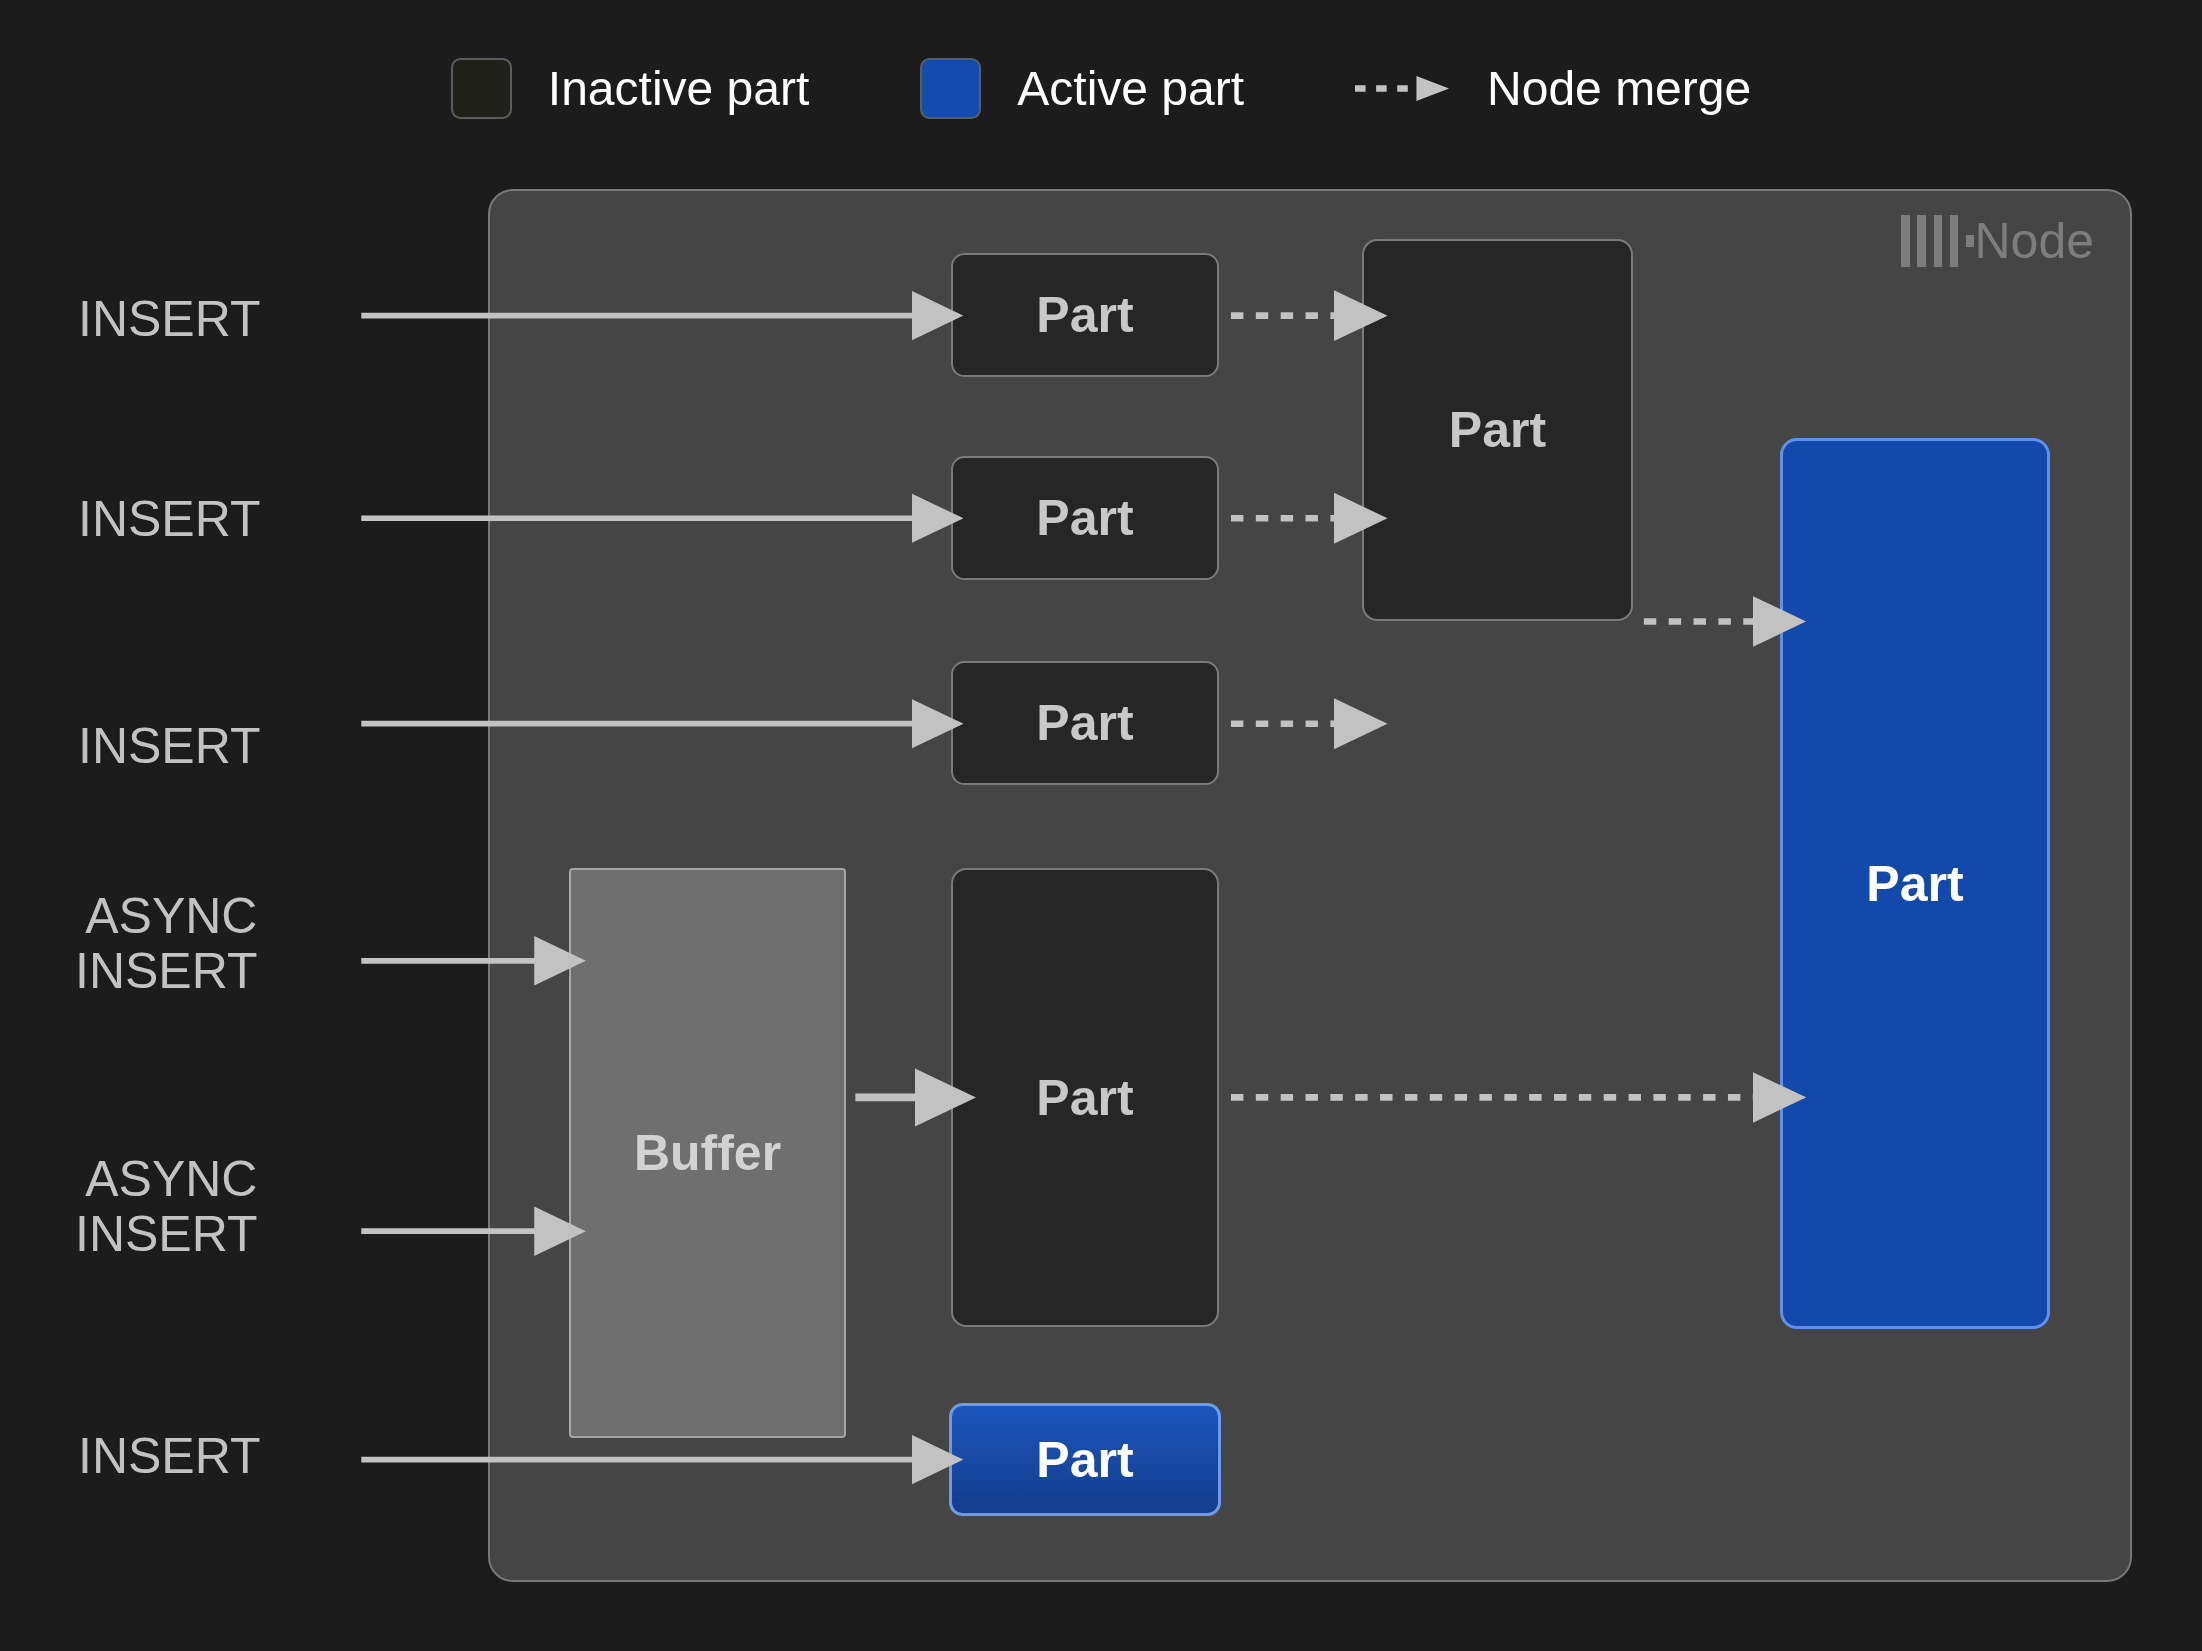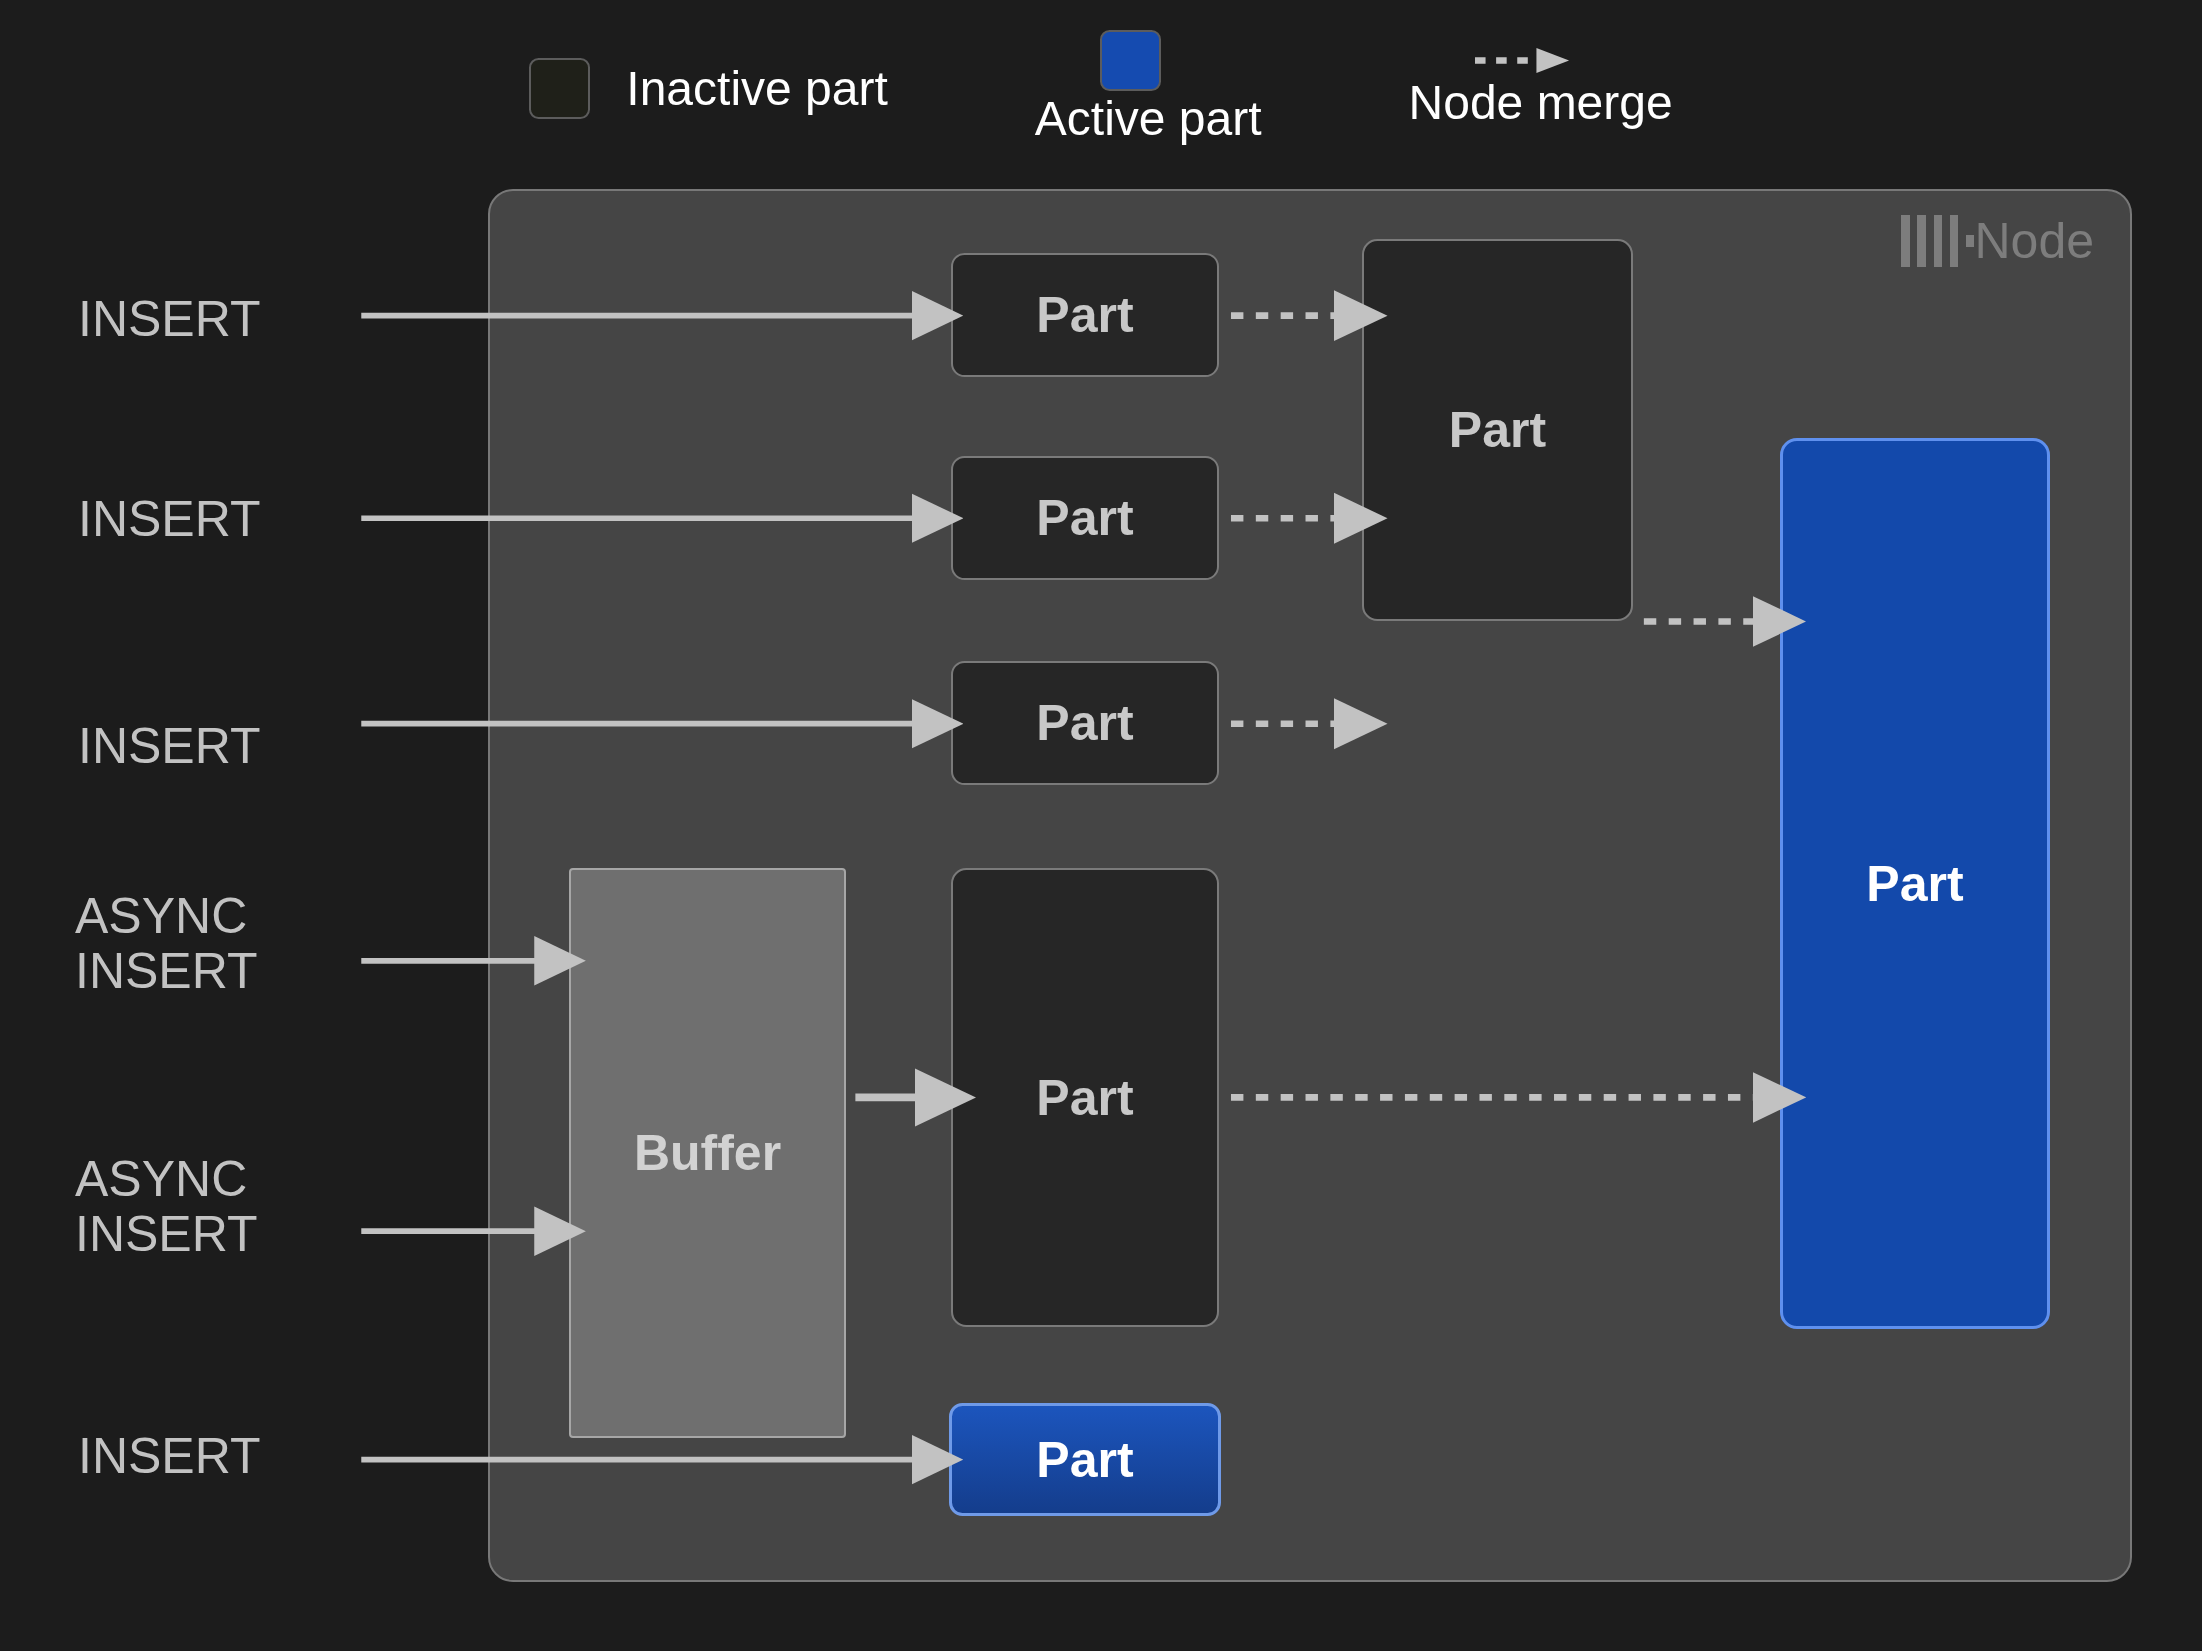--- a/index.html
+++ b/index.html
@@ -4,21 +4,21 @@
 <style>
   html,body{margin:0;padding:0;background:#1c1c1c;}
   body{width:2202px;height:1652px;overflow:hidden;
        font-family:"Liberation Sans","DejaVu Sans",sans-serif;}
   #canvas{position:relative;width:2202px;height:1652px;background:#1c1c1c;}
 
   
   .legend{position:absolute;left:0;top:40px;width:2202px;height:96px;
           display:flex;justify-content:center;align-items:center;gap:4px;}
   .legend-item{display:flex;align-items:center;}
-  .legend-item + .legend-item{margin-left:107px;flex-direction:column;}
+  .legend-item + .legend-item{margin-left:107px;}
   .swatch{width:61px;height:61px;border-radius:9.6px;box-sizing:border-box;}
   .swatch.inactive{background:#1f2019;border:2.9px solid #5c5c5c;}
   .swatch.active{background:#154bb0;border:2.9px solid #5c5c5c;}
   .legend-label{margin-left:36px;font-size:48px;color:#ffffff;white-space:nowrap;}
   .dash-icon{width:96px;height:29px;position:relative;}
 
   
   .node{position:absolute;left:488px;top:189px;width:1644px;height:1393px;
         background:#454545;border:2.9px solid #787878;border-radius:25px;
         box-sizing:border-box;}
@@ -33,21 +33,21 @@
        align-items:center;justify-content:center;border-radius:13.4px;}
   .box-inactive{background:#262626;border:2.9px solid #7a7a7a;color:#c8c8c8;}
   .box-buffer{background:#6f6f6f;border:2.9px solid #a6a6a6;color:#d2d2d2;}
   .box-active{background:linear-gradient(180deg,#1c55bd 0%,#143d8c 100%);
               border:3.8px solid #6f9ae8;color:#ffffff;}
   .box-active-flat{background:#1349ab;border:3.8px solid #5f90ee;color:#ffffff;}
   .box-label{font-size:50px;line-height:1;font-weight:bold;}
 
   
   .in-label{position:absolute;font-size:50px;color:#c2c2c2;line-height:1.1;
-            text-align:left;white-space:pre-line;}
+            text-align:right;white-space:pre-line;}
 
   
   svg.edges{position:absolute;left:0;top:0;width:2202px;height:1652px;
             pointer-events:none;}
 </style>
 </head>
 <body>
 
 <div id="canvas">
 

